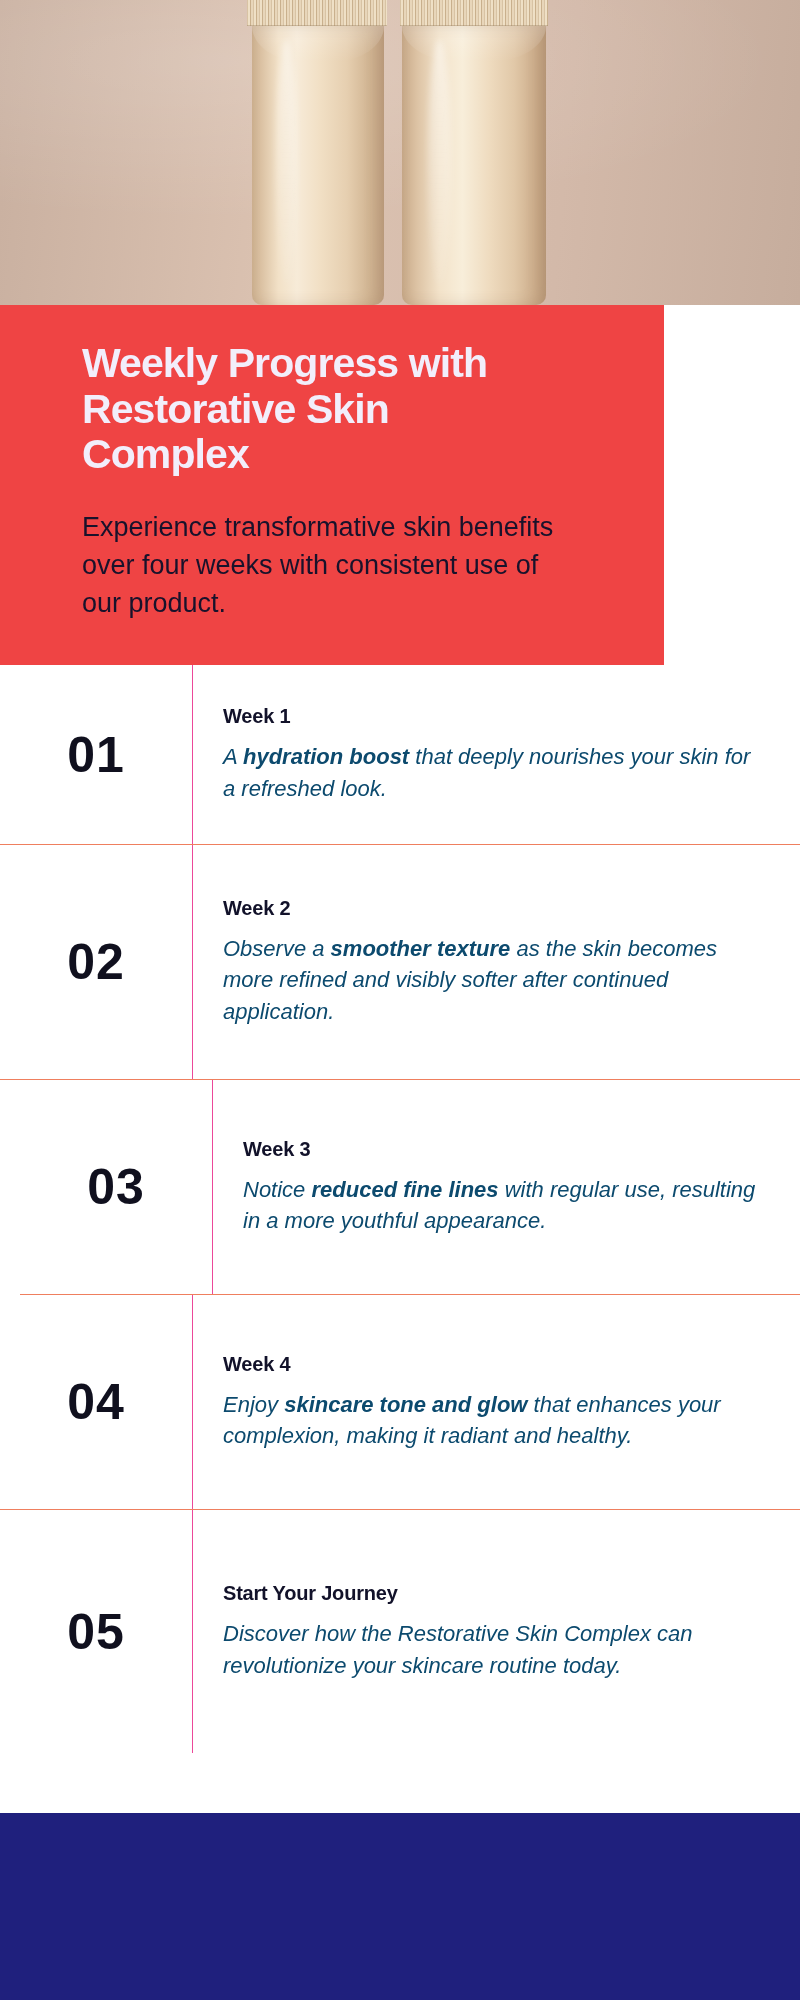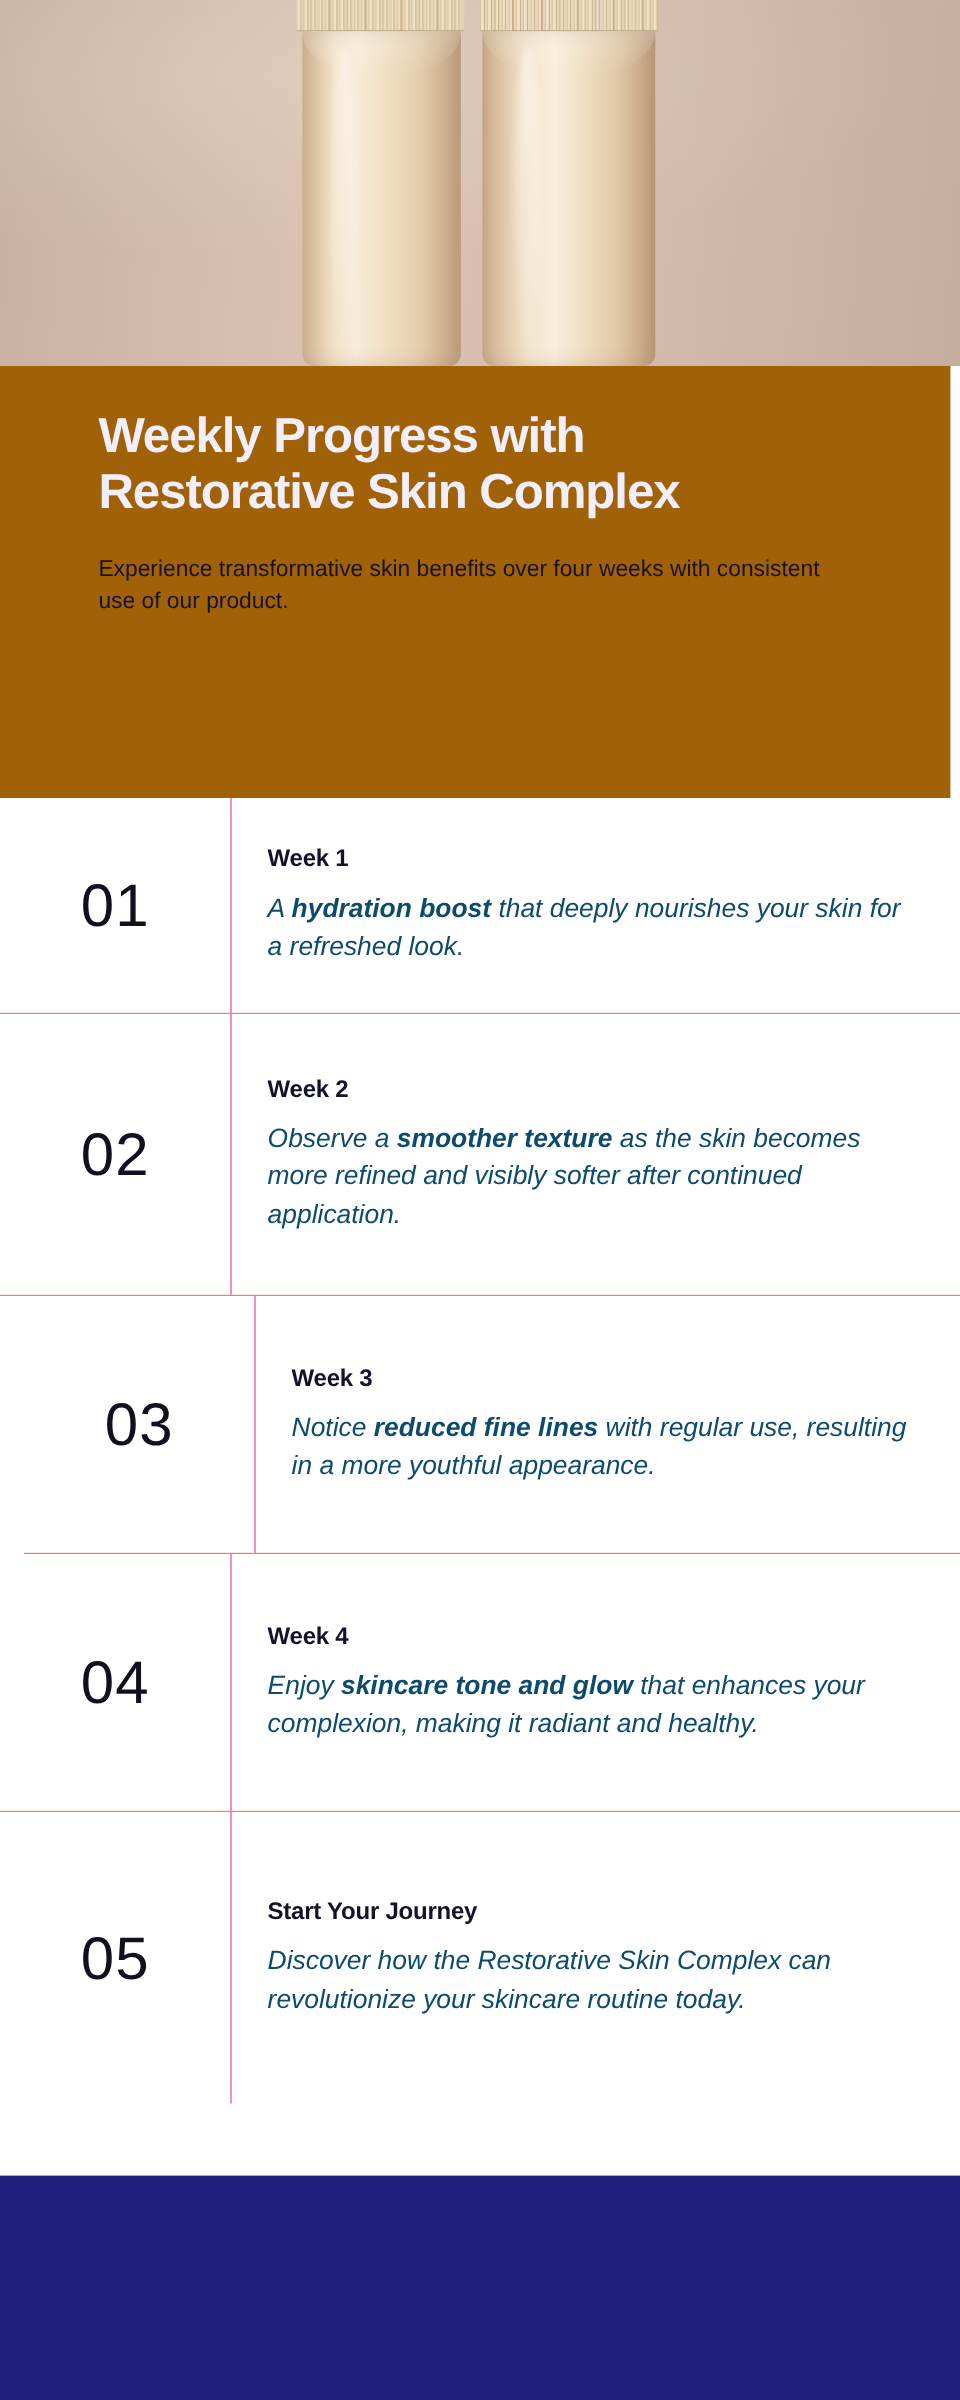--- a/index.html
+++ b/index.html
@@ -83,35 +83,35 @@
     width:16%; height:88%;
     background:linear-gradient(180deg, rgba(255,255,255,.45), rgba(255,255,255,.08));
     filter:blur(3px);
     border-radius:50%;
   }
 
   
   .band {
     position:absolute;
     left:0; top:305px;
-    width:792px; height:360px;
-    background:#a16207;
+    width:664px; height:360px;
+    background:#ef4444;
     padding:36px 98px 0 82px;
   }
   .band h1 {
     font-size:41px;
     line-height:1.11;
     font-weight:700;
     color:#f2eefb;
     letter-spacing:-0.9px;
     max-width:570px;
   }
   .band p {
     margin-top:30px;
-    font-size:19px;
+    font-size:27px;
     line-height:1.42;
     color:#18122b;
     font-weight:400;
     max-width:640px;
   }
 
   
   .list {
     position:absolute;
     left:0; top:665px;
@@ -125,21 +125,21 @@
   }
   .row:last-child { border-bottom:none; }
 
   .row-num {
     width:192px;
     flex:0 0 192px;
     display:flex;
     align-items:center;
     justify-content:center;
     font-size:50px;
-    font-weight:400;
+    font-weight:700;
     color:#10101e;
     letter-spacing:1px;
     text-align:right;
   }
   .row-body {
     flex:1;
     border-left:1px solid #ec4899;
     padding:34px 44px 34px 30px;
     display:flex;
     flex-direction:column;

